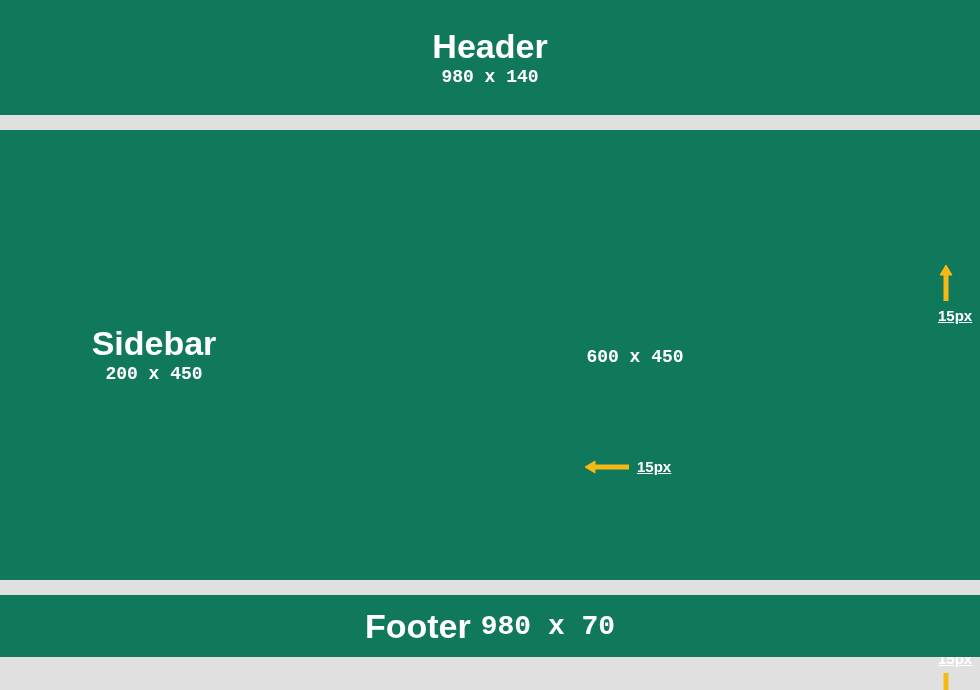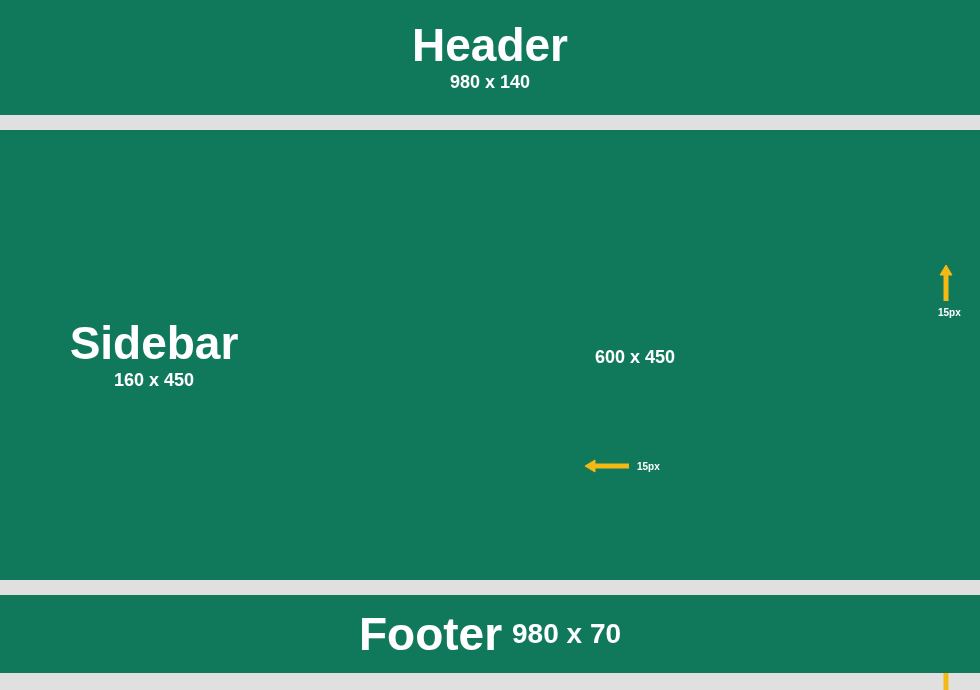--- a/index.html
+++ b/index.html
@@ -13,78 +13,80 @@
     .panel {
       background: #10795c;
       color: #fff;
       display: flex;
       flex-direction: column;
       align-items: center;
       justify-content: center;
       position: absolute;
     }
     .title {
-      font-size: 46px;
+      font-size: 34px;
       font-weight: 700;
       line-height: 1;
     }
     .dim {
       font-size: 18px;
       font-weight: 600;
       margin-top: 4px;
+      font-family: Liberation Mono, monospace;
     }
     
     .header {
       left: 0; top: 0;
       width: 980px; height: 115px;
     }
     
     .sidebar {
       left: 0; top: 130px;
       width: 308px; height: 450px;
     }
     
     .content {
       left: 290px; top: 130px;
       width: 690px; height: 450px;
     }
     
     .footer {
       left: 0; top: 595px;
-      width: 980px; height: 78px;
+      width: 980px; height: 62px;
       flex-direction: row;
       gap: 10px;
     }
     .footer .dim { margin-top: 0; font-size: 28px; }
     
     .arrow-label {
       position: absolute;
       color: #fff;
-      font-size: 10px;
+      font-size: 15px;
       font-weight: 600;
+      text-decoration: underline;
     }
     .arrow svg { display: block; }
     .arrow-top { left: 648px; top: 135px; text-align: center; }
     .arrow-top .lab { margin-top: 6px; }
     .arrow-bottom { left: 648px; top: 520px; text-align: center; }
     .arrow-bottom .lab { margin-bottom: 6px; }
     .arrow-left { left: 295px; top: 328px; display: flex; align-items: center; gap: 8px; }
     .yellow { fill: #f5b915; stroke: #f5b915; }
   </style>
 </head>
 <body>
 
 <div class="panel header">
   <div class="title">Header</div>
   <div class="dim">980 x 140</div>
 </div>
 
 <div class="panel sidebar">
   <div class="title">Sidebar</div>
-  <div class="dim">160 x 450</div>
+  <div class="dim">200 x 450</div>
 </div>
 
 <div class="panel content">
   <div class="dim">600 x 450</div>
 
   <div class="arrow-label arrow-top">
     <span class="arrow">
       <svg width="16" height="36">
           <g class="yellow">
             <polygon points="8,0 14,10 10,10 10,36 6,36 6,10 2,10"></polygon>

